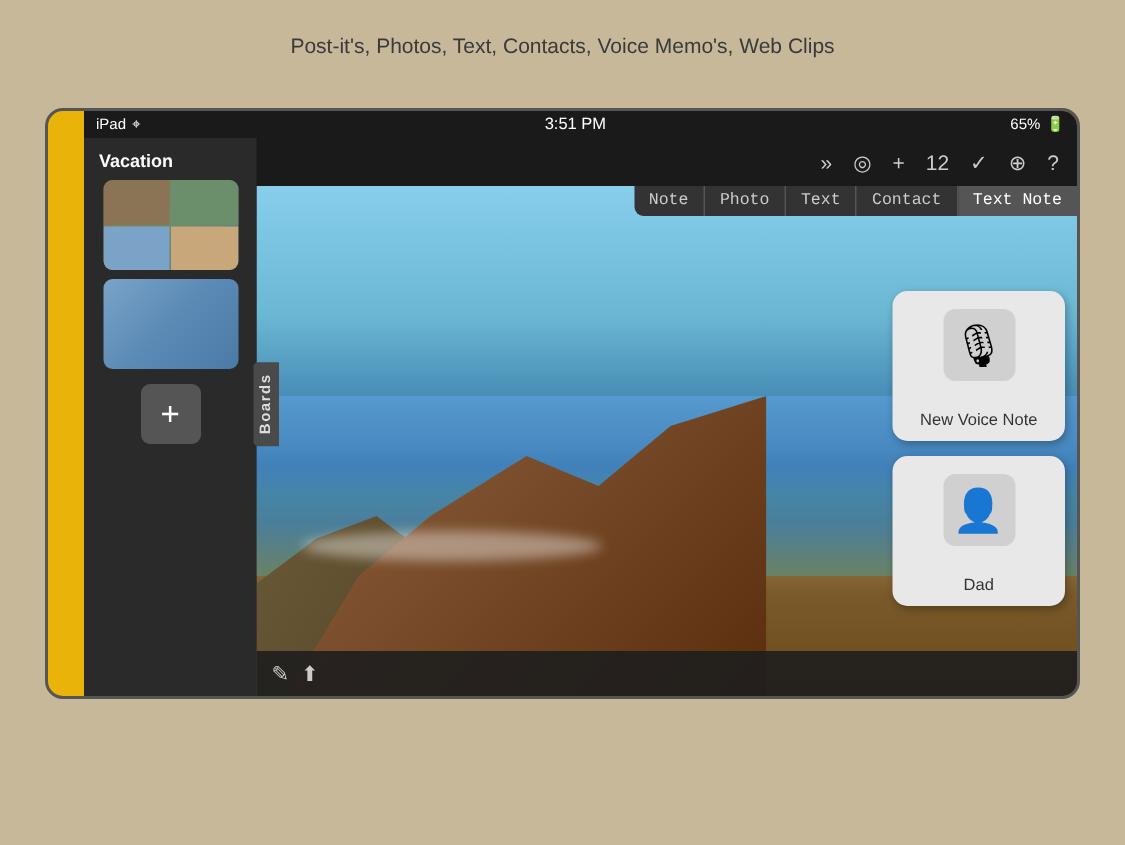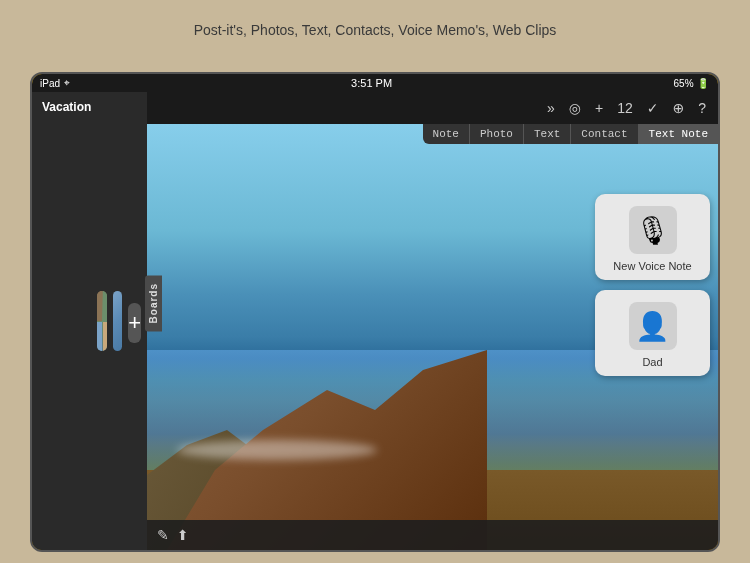--- a/index.html
+++ b/index.html
@@ -28,25 +28,26 @@
       color: #3a3a3a;
       margin-top: 14px;
     }
 
     
     .ipad-frame {
       position: absolute;
       top: 72px;
       left: 30px;
       width: 690px;
-      height: 480px;
+      height: 394px;
       background: #eab308;
       border-radius: 12px;
       border: 2px solid #555;
       overflow: hidden;
+      padding-left: 24px;
     }
 
     
     .status-bar {
       background: #1a1a1a;
       color: white;
       font-size: 10px;
       display: flex;
       align-items: center;
       justify-content: space-between;
@@ -63,21 +64,21 @@
       width: 100%;
       height: calc(100% - 18px);
       background: #2a2a2a;
     }
 
     
     .sidebar {
       width: 115px;
       background: #2a2a2a;
       display: flex;
-      flex-direction: row;
+      flex-direction: column;
       align-items: center;
       padding: 8px 6px;
       gap: 6px;
       position: relative;
       flex-shrink: 0;
     }
     .vacation-label {
       color: white;
       font-size: 12px;
       font-weight: bold;
@@ -282,20 +283,21 @@
       display: flex;
       align-items: center;
       justify-content: center;
       font-size: 28px;
     }
     .action-card-label {
       font-size: 11px;
       color: #333;
       text-align: center;
       font-weight: 500;
+      margin-top: 14px;
     }
 
     
     .bottom-bar {
       position: absolute;
       bottom: 0;
       left: 0;
       right: 0;
       height: 30px;
       background: rgba(30,30,30,0.9);

